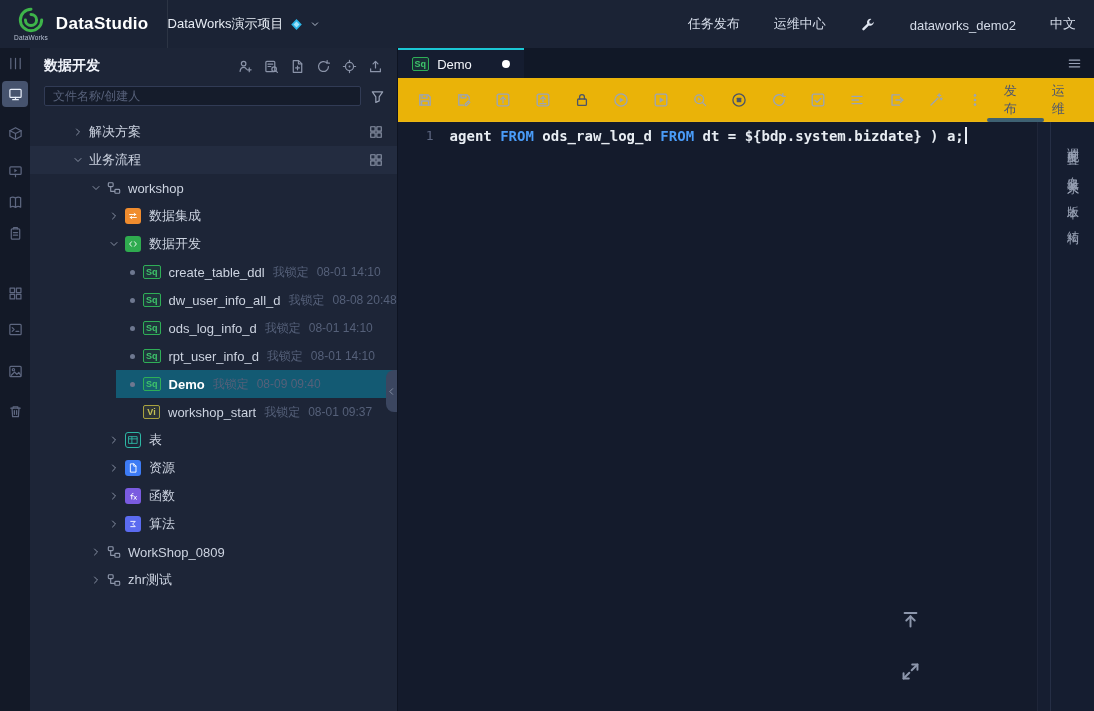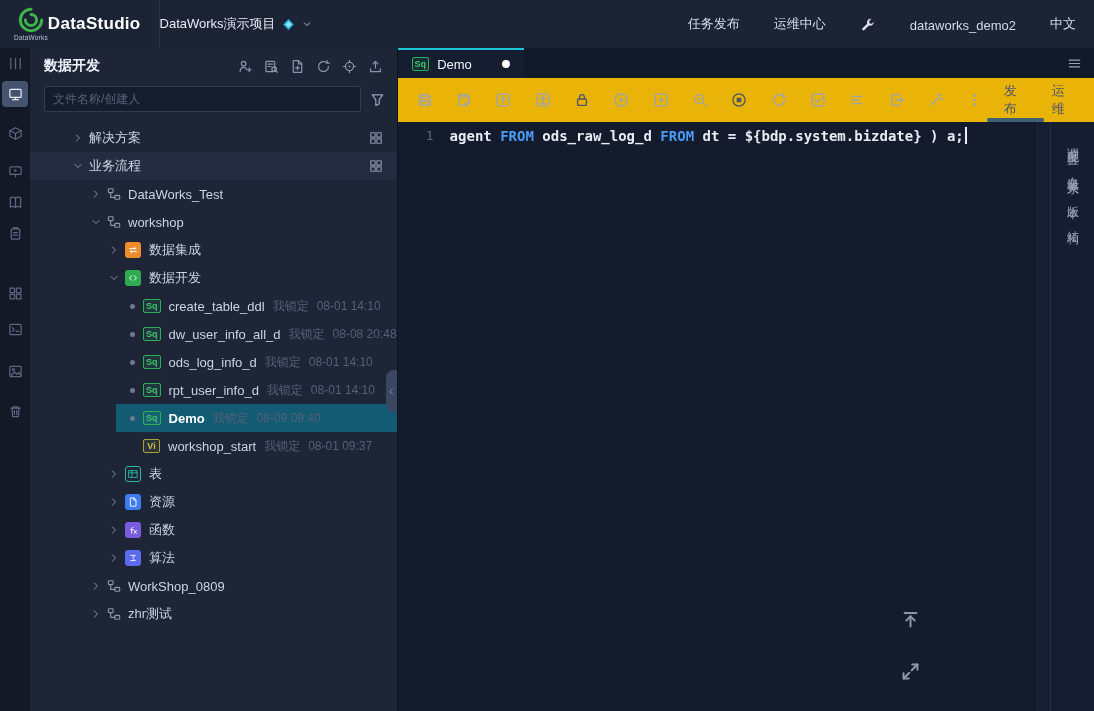--- a/index.html
+++ b/index.html
@@ -8,21 +8,21 @@
   svg{display:block;fill:none;stroke:currentColor;stroke-width:1.3;stroke-linecap:round;stroke-linejoin:round}
   svg .fill,svg.fillonly path{fill:currentColor;stroke:none}
   .app{width:1094px;height:711px;display:flex;flex-direction:column}
 
   
   .topbar{flex:0 0 48px;background:#1b2335;display:flex;align-items:center}
   .brand{display:flex;align-items:center;height:100%;padding:0 18px 0 14px;border-right:1px solid rgba(255,255,255,.08)}
   .logo{display:flex;flex-direction:column;align-items:center}
   .logo svg{width:26px;height:26px}
   .logo-caption{font-size:6.5px;color:#b9c2d4;margin-top:1px;letter-spacing:.2px}
-  .product{font-size:17px;font-weight:bold;color:#fff;margin-left:0;letter-spacing:.3px}
+  .product{font-size:17px;font-weight:bold;color:#fff;margin-left:8px;letter-spacing:.3px}
   .project{display:flex;align-items:center;gap:6px;font-size:13px;color:#e8edf5;cursor:pointer}
   .topnav{margin-left:auto;display:flex;align-items:flex-end;gap:34px;padding-right:18px;font-size:13px;color:#d4dbe8}
   .topnav .item{cursor:pointer;white-space:nowrap}
   .topnav svg{width:16px;height:16px;color:#dfe5f0}
 
   
   .main{flex:1;display:flex;min-height:0}
 
   
   .rail{flex:0 0 30px;background:#131927;display:flex;flex-direction:column;align-items:center;padding-top:2px}
@@ -38,21 +38,21 @@
   .rail-item:nth-child(8){margin-bottom:16px}
   .rail-item:nth-child(9){margin-bottom:14px}
 
   
   .panel{flex:0 0 335px;background:#1d2537;position:relative;display:flex;flex-direction:column;border-right:1px solid #0e1422}
   .panel-head{height:34px;display:flex;align-items:center;padding:2px 14px 0 14px}
   .panel-title{font-size:14px;font-weight:bold;color:#f0f3fa}
   .panel-actions{margin-left:auto;display:flex;gap:11px;color:#8b94a9}
   .panel-actions svg{width:15px;height:15px;cursor:pointer}
   .search-row{display:flex;align-items:center;padding:4px 12px 6px 14px;gap:9px}
-  .search-input{flex:1;height:26px;background:#151c2b;border:1px solid #313b55;border-radius:2px;color:#cfd6e4;font-size:12px;padding:0 8px;outline:none}
+  .search-input{flex:1;height:20px;background:#151c2b;border:1px solid #313b55;border-radius:2px;color:#cfd6e4;font-size:12px;padding:0 8px;outline:none}
   .search-input::placeholder{color:#566079}
   .filter-btn{color:#98a1b5;cursor:pointer}
   .filter-btn svg{width:15px;height:15px}
 
   .tree{flex:1;overflow:hidden;font-size:13px;padding-top:6px}
   .row{height:28px;display:flex;align-items:center;cursor:pointer;position:relative;white-space:nowrap}
   .row .lbl{color:#ccd3e0}
   .row.hl{background:#232c40}
   .row.sel{background:linear-gradient(90deg,rgba(0,0,0,0) 86px,#135a73 86px)}
   .row.sel .lbl{color:#fff;font-weight:bold}
@@ -294,31 +294,20 @@
             </svg>
           <span class="lbl">业务流程</span>
           <svg class="act-grid" viewBox="0 0 16 16">
               <rect x="2" y="2" width="5" height="5"></rect>
               <rect x="9" y="2" width="5" height="5"></rect>
               <rect x="2" y="9" width="5" height="5"></rect>
               <rect x="9" y="9" width="5" height="5"></rect>
             </svg>
         </div>
 
-        <div class="row lvl1">
-          <svg class="chev" viewBox="0 0 16 16">
-              <path d="M6 4l4 4-4 4"></path>
-            </svg>
-          <svg class="flow-ic" viewBox="0 0 16 16">
-              <rect x="1.5" y="2" width="5.5" height="4.5" rx="1"></rect>
-              <rect x="9" y="9.5" width="5.5" height="4.5" rx="1"></rect>
-              <path d="M4.2 6.5v5.3h4.8"></path>
-            </svg>
-          <span class="lbl">DataWorks_Test</span>
-        </div>
 
         <div class="row lvl1">
           <svg class="chev" viewBox="0 0 16 16">
               <path d="M4 6l4 4 4-4"></path>
             </svg>
           <svg class="flow-ic" viewBox="0 0 16 16">
               <rect x="1.5" y="2" width="5.5" height="4.5" rx="1"></rect>
               <rect x="9" y="9.5" width="5.5" height="4.5" rx="1"></rect>
               <path d="M4.2 6.5v5.3h4.8"></path>
             </svg>

